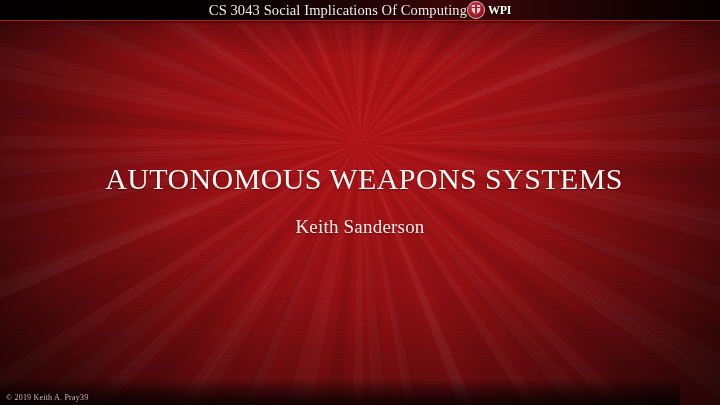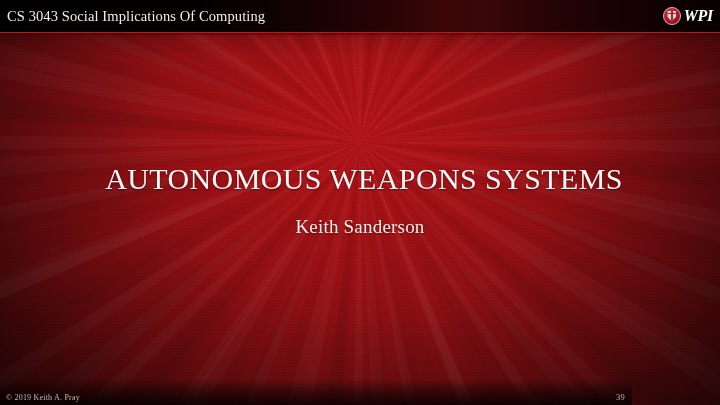--- a/index.html
+++ b/index.html
@@ -78,34 +78,34 @@
       rgba(0,0,0,0.05) 0px, rgba(0,0,0,0.05) 1px,
       rgba(255,255,255,0.012) 1px, rgba(255,255,255,0.012) 3px);
     opacity: 0.55;
   }
 
   
   .header-bar {
     position: absolute;
     left: 0; top: 0;
     width: 720px;
-    height: 32px;
+    height: 20px;
     background:
       linear-gradient(to right,
         rgba(0,0,0,0.97) 0%,
         rgba(0,0,0,0.95) 28%,
         rgba(0,0,0,0.72) 48%,
         rgba(0,0,0,0.55) 62%,
         rgba(0,0,0,0.72) 80%,
         rgba(0,0,0,0.90) 100%),
       linear-gradient(to right, #3a0507 0%, #6e0b0e 50%, #8d1014 68%, #4a0709 100%);
     box-shadow: 0 1px 0 0 #c1161c, 0 2px 3px 0 rgba(0,0,0,0.55);
     display: flex;
     align-items: center;
-    justify-content: space-between;
+    justify-content: center;
   }
   .header-title {
     margin-left: 7px;
     color: #f4ece6;
     font-size: 14.5px;
     letter-spacing: 0.1px;
     white-space: nowrap;
     text-shadow: 0 1px 1px rgba(0,0,0,0.9);
   }
   .brand {
@@ -140,26 +140,25 @@
     left: 50%; top: 50%;
     transform: translate(-50%, -50%);
     width: 9px; height: 10px;
     background:
       linear-gradient(to bottom, rgba(140,15,25,0.0) 0 22%, rgba(140,15,25,0.85) 22% 34%, rgba(140,15,25,0) 34% 100%),
       linear-gradient(to right, rgba(140,15,25,0.0) 0 42%, rgba(140,15,25,0.85) 42% 58%, rgba(140,15,25,0) 58% 100%);
     clip-path: polygon(0% 0%, 100% 0%, 100% 58%, 50% 100%, 0% 58%);
   }
   .brand-text {
     color: #ffffff;
-    font-size: 16px;
+    font-size: 12px;
     font-weight: bold;
     letter-spacing: -0.3px;
     line-height: 1;
     text-shadow: 0 1px 2px rgba(0,0,0,0.85);
-    font-style: italic;
   }
 
   
   .content {
     position: absolute;
     left: 0;
     top: 24px;
     width: 720px;
     height: 357px;
   }
@@ -183,26 +182,25 @@
     font-size: 19px;
     letter-spacing: 0.2px;
     text-shadow: 0 1px 2px rgba(0,0,0,0.4);
   }
 
   
   .footer-bar {
     position: absolute;
     left: 0;
     bottom: 0;
-    width: 632px;
+    width: 680px;
     height: 26px;
     background: linear-gradient(to bottom, rgba(0,0,0,0.0) 0%, rgba(0,0,0,0.42) 45%, rgba(0,0,0,0.80) 100%);
     display: flex;
     align-items: flex-end;
-    justify-content: space-between;
     pointer-events: none;
   }
   .copyright {
     margin: 0 0 3px 6px;
     color: #c9b9b4;
     font-size: 8px;
     letter-spacing: 0.2px;
     white-space: nowrap;
   }
   .page-number {

